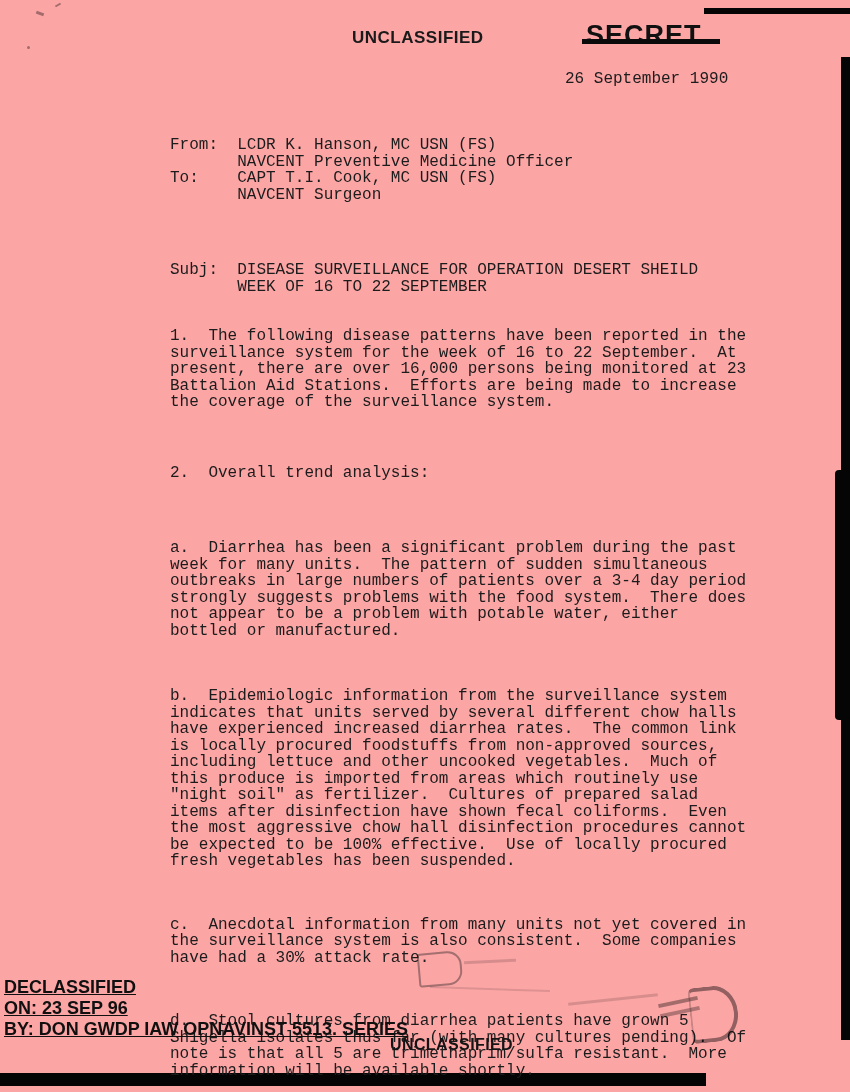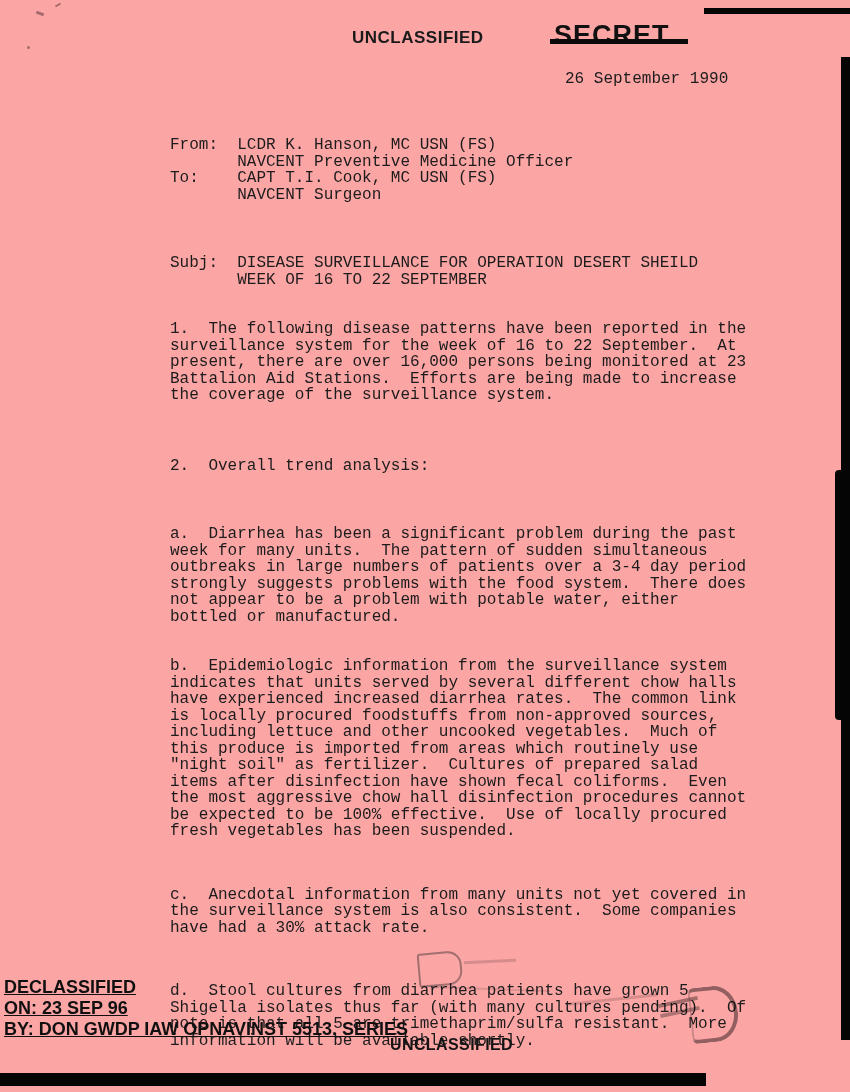--- a/index.html
+++ b/index.html
@@ -30,21 +30,21 @@
   .top-unclassified {
     position: absolute;
     left: 352px; top: 28px;
     font-weight: bold;
     font-size: 17px;
     letter-spacing: 0.5px;
     color: #1a1a1a;
   }
   .secret-wrap {
     position: absolute;
-    left: 554px; top: 20px;
+    left: 586px; top: 20px;
     width: 140px; height: 34px;
   }
   .secret-text {
     font-weight: bold;
     font-size: 27px;
     letter-spacing: 1px;
     color: #111;
   }
   .secret-strike {
     position: absolute;
@@ -57,22 +57,22 @@
     left: 565px; top: 71px;
   }
 
   
   .memo {
     position: absolute;
     left: 170px; top: 104px;
     width: 640px;
   }
   .block { margin: 0; }
-  .mt15 { margin-top: 19px; }
-  .mt16 { }
+  .mt15 { margin-top: 26px; }
+  .mt16 { margin-top: 16px; }
   .mt14 { margin-top: 14px; }
   .mt30 { margin-top: 21px; }
   .mt32 { }
 
   
   .declass {
     position: absolute;
     left: 4px; top: 977px;
     font-weight: bold;
     font-size: 18px;

